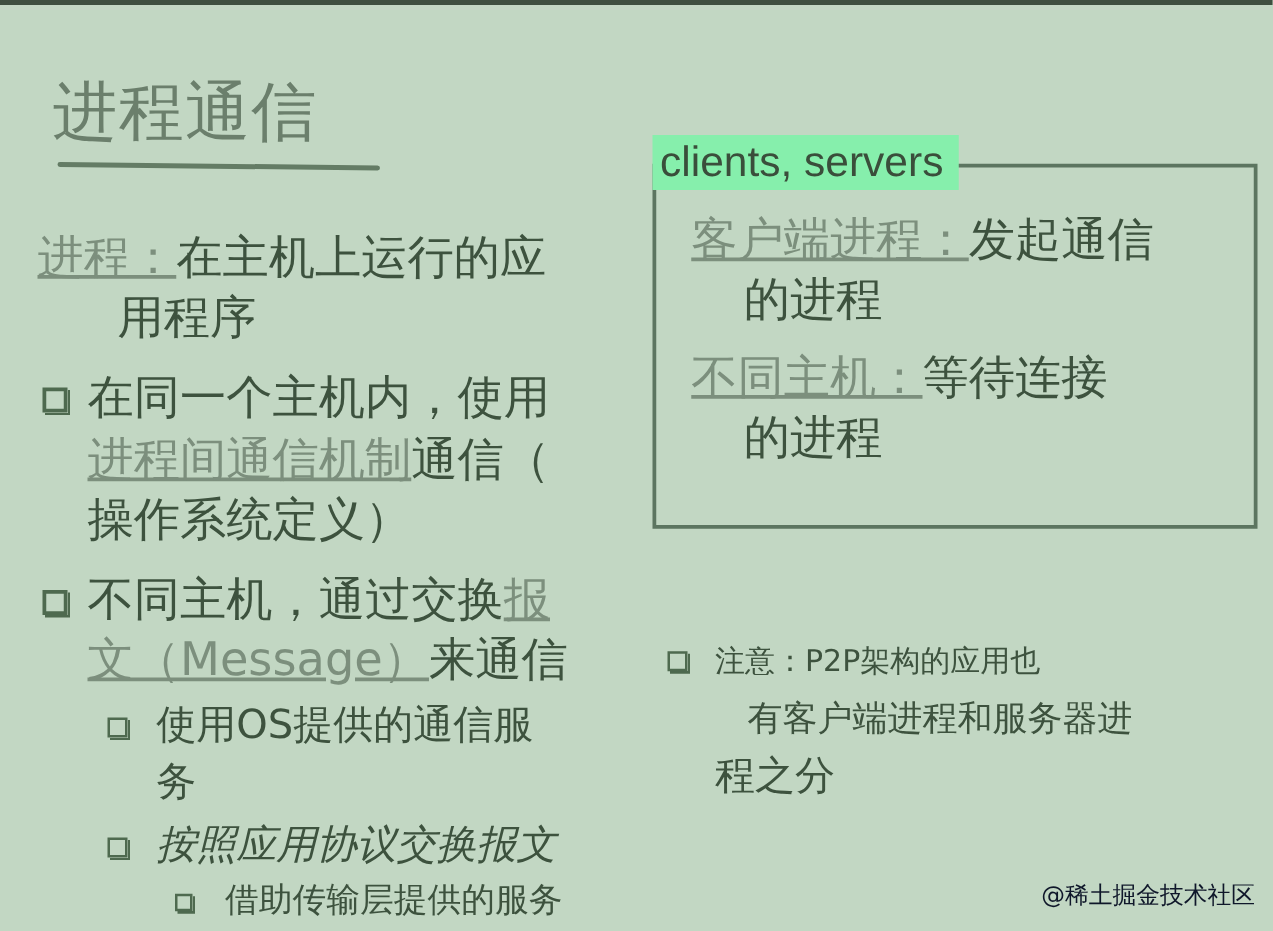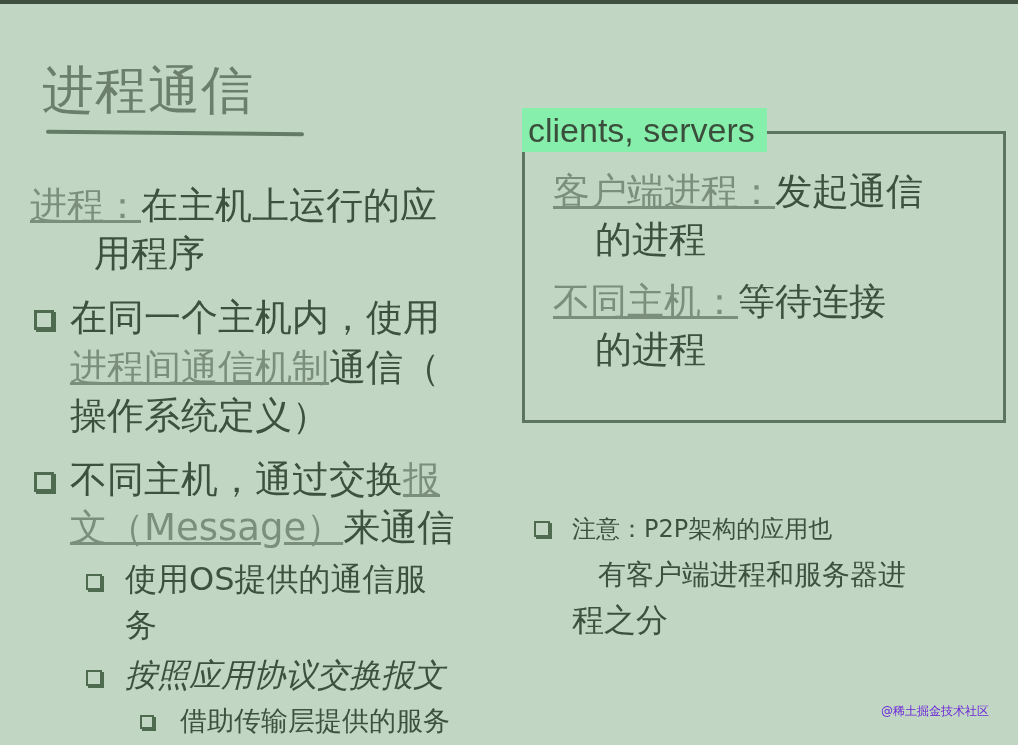--- a/index.html
+++ b/index.html
@@ -33,21 +33,21 @@
   .box {
     position: absolute; left: 522px; top: 131px; width: 484px; height: 292px;
     border: 3px solid #5c7560; box-sizing: border-box;
   }
   .box-legend {
     position: absolute; left: 522px; top: 108px; padding: 0 12px 0 6px;
     background: #86efac; font-size: 34px; color: #3a4e3b;
     font-family: "Liberation Sans", sans-serif; line-height: 44px;
   }
   .watermark {
-    position: absolute; left: 881px; top: 703px; font-size: 12px; color: #6d28d9;
+    position: absolute; left: 833px; top: 703px; font-size: 19px; color: #0f172a;
   }
 </style>
 </head>
 <body>
 
 <div class="topbar"></div>
 
 <div class="title">进程通信</div>
 <div class="title-underline"></div>
 

